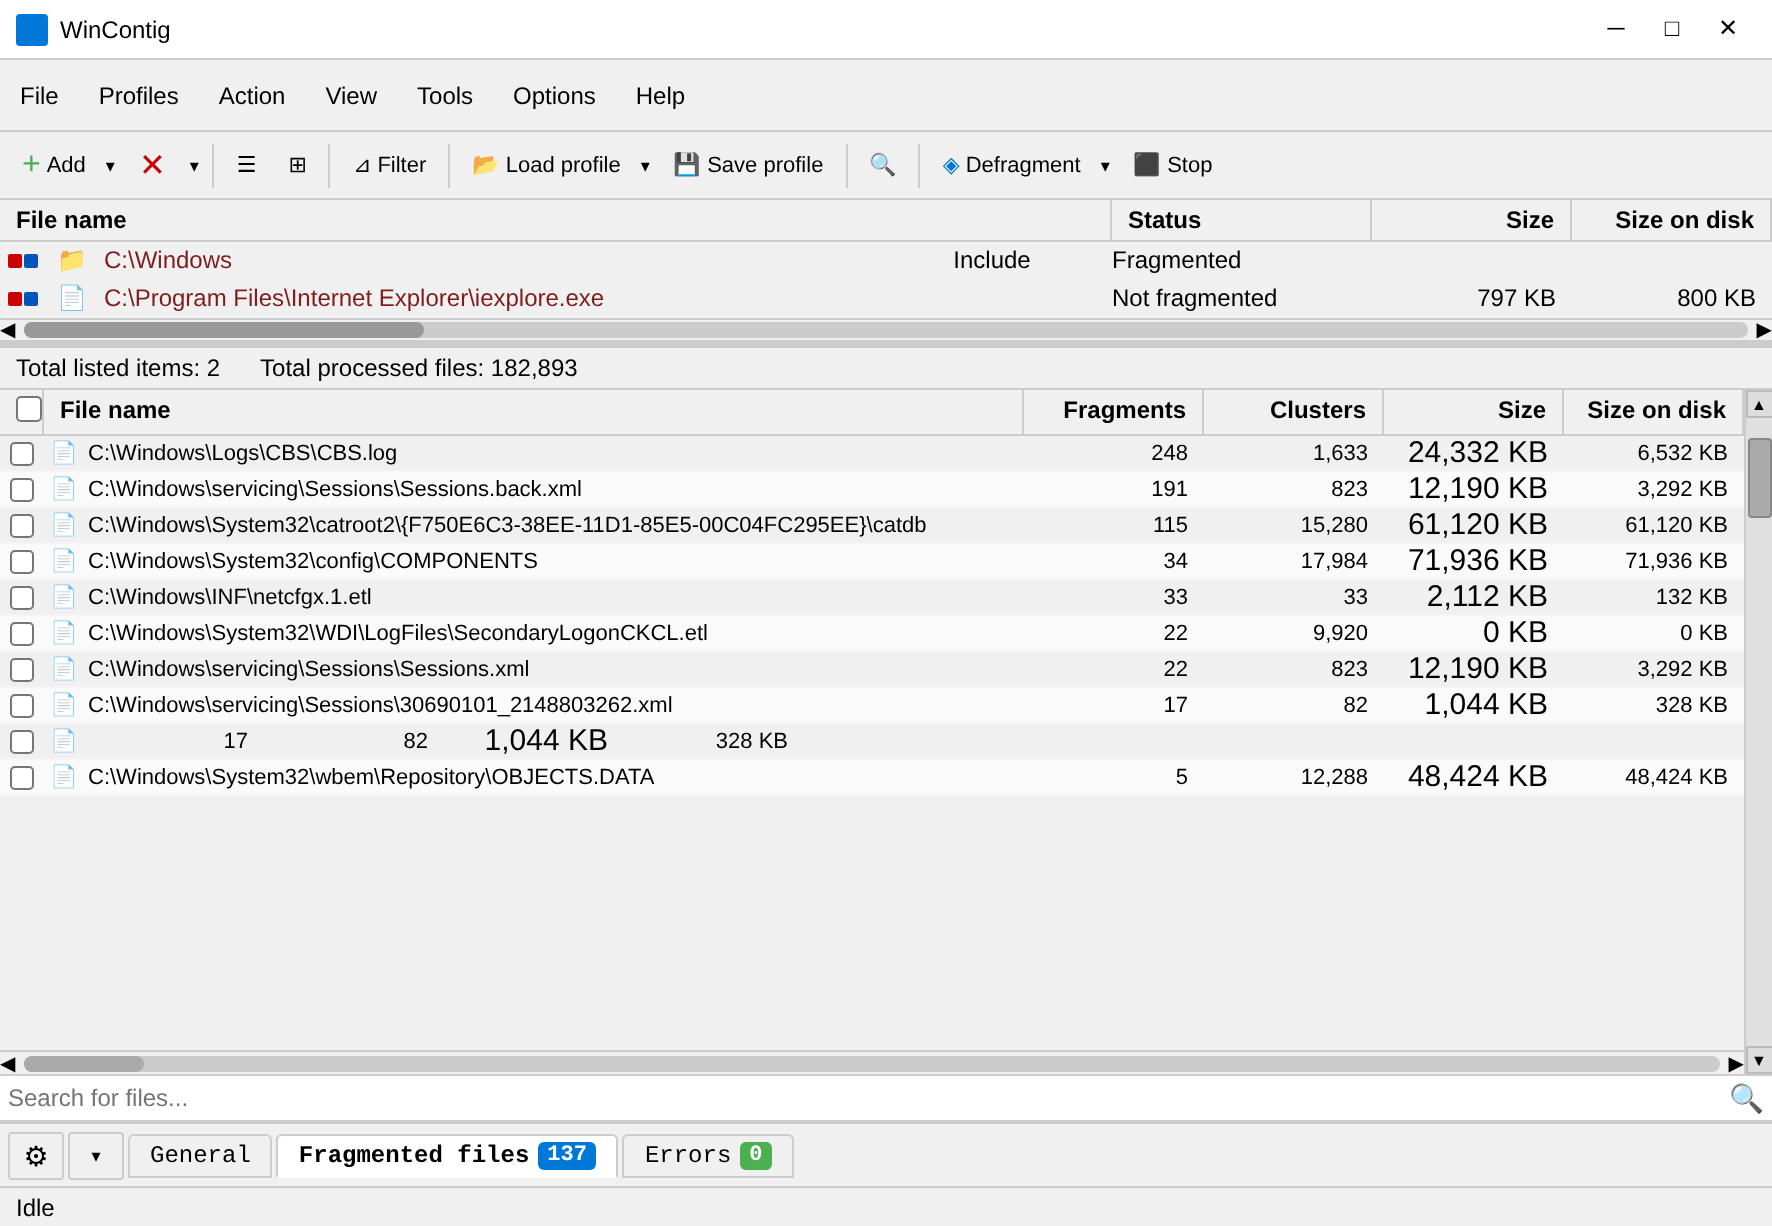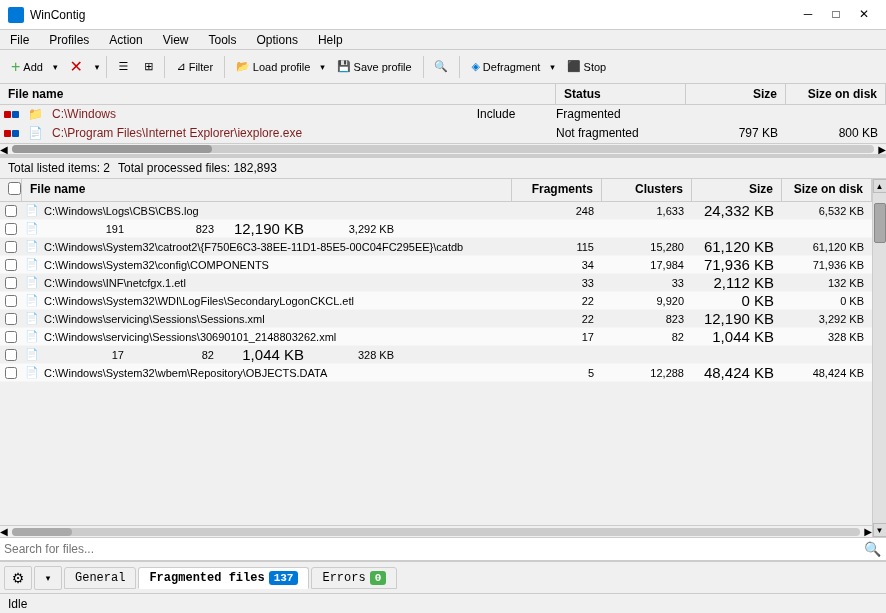--- a/index.html
+++ b/index.html
@@ -6,21 +6,21 @@
     body { font-family: 'Segoe UI', Tahoma, Geneva, Verdana, sans-serif; font-size: 12px; background: #f0f0f0; width: 886px; height: 613px; overflow: hidden; display: flex; flex-direction: column; }
 
     
     .title-bar { background: #fff; border-bottom: 1px solid #ccc; display: flex; justify-content: space-between; padding: 4px 8px; height: 30px; }
     .title-bar-left { display: flex; align-items: center; gap: 6px; font-size: 12px; }
     .title-bar-icon { width: 16px; height: 16px; background: #0078d7; display: inline-block; border-radius: 2px; }
     .title-bar-controls { display: flex; gap: 0; }
     .title-bar-btn { width: 28px; height: 20px; border: none; background: transparent; cursor: pointer; font-size: 12px; display: flex; align-items: center; justify-content: center; }
 
     
-    .menu-bar { background: #f0f0f0; border-bottom: 1px solid #ccc; display: flex; align-items: center; height: 20px; }
+    .menu-bar { background: #f0f0f0; border-bottom: 1px solid #ccc; display: flex; align-items: center; height: 36px; }
     .menu-item { padding: 2px 10px; cursor: pointer; font-size: 12px; }
 
     
     .toolbar { background: #f0f0f0; border-bottom: 1px solid #ccc; display: flex; align-items: center; gap: 2px; padding: 3px 4px; height: 34px; }
     .toolbar-btn { display: flex; align-items: center; gap: 3px; padding: 3px 6px; border: 1px solid transparent; border-radius: 2px; cursor: pointer; background: transparent; font-size: 11px; white-space: nowrap; }
     .toolbar-separator { width: 1px; background: #ccc; height: 22px; margin: 0 2px; }
     .toolbar-btn-with-arrow { display: flex; align-items: center; }
     .toolbar-btn-arrow { padding: 3px 2px; border: 1px solid transparent; border-radius: 2px; cursor: pointer; font-size: 9px; background: transparent; }
 
     
@@ -38,21 +38,21 @@
     .top-row-subfolders { width: 120px; text-align: center; font-size: 12px; }
     .top-row-status { width: 130px; font-size: 12px; }
     .top-row-size { width: 100px; text-align: right; padding-right: 8px; font-size: 12px; }
     .top-row-sizeondisk { width: 100px; text-align: right; padding-right: 8px; font-size: 12px; }
 
     .scrollbar-area { height: 12px; background: #f0f0f0; border-top: 1px solid #ccc; border-bottom: 1px solid #ccc; display: flex; align-items: center; }
     .scrollbar-track { flex: 1; height: 8px; background: #ccc; border-radius: 4px; margin: 0 4px; }
     .scrollbar-thumb { width: 200px; height: 8px; background: #999; border-radius: 4px; }
 
     
-    .status-between { display: flex; align-items: center; background: #f0f0f0; border-top: 1px solid #ccc; border-bottom: 1px solid #ccc; padding: 3px 8px; font-size: 12px; gap: 8px; }
+    .status-between { display: flex; align-items: center; background: #f0f0f0; border-top: 1px solid #ccc; border-bottom: 1px solid #ccc; padding: 3px 8px; font-size: 12px; gap: 20px; }
 
     
     .bottom-panel { flex: 1; display: flex; flex-direction: column; overflow: hidden; }
     .bottom-header { display: flex; background: #f0f0f0; border-bottom: 1px solid #ccc; font-size: 12px; font-weight: bold; }
     .bth-check { width: 22px; }
     .bth-filename { flex: 1; }
     .bth-fragments { width: 90px; text-align: right; padding-right: 8px; }
     .bth-clusters { width: 90px; text-align: right; padding-right: 8px; }
     .bth-size { width: 90px; text-align: right; padding-right: 8px; }
     .bth-sizeondisk { width: 90px; text-align: right; padding-right: 8px; cursor: pointer; }
@@ -275,20 +275,21 @@
     <div class="brow-size">24,332 KB</div>
     <div class="brow-sizeondisk">6,532 KB</div>
   </div>
           <div class="bottom-row">
     <div class="brow-check">
               <input type="checkbox" style="">
             </div>
     <div class="brow-icon">
               <span style="color:#888; font-size:11px;">📄</span>
             </div>
+    <div class="brow-filename">C:\Windows\servicing\Sessions\Sessions.back.xml</div>
     <div class="brow-fragments">191</div>
     <div class="brow-clusters">823</div>
     <div class="brow-size">12,190 KB</div>
     <div class="brow-sizeondisk">3,292 KB</div>
   </div>
           <div class="bottom-row">
     <div class="brow-check">
               <input type="checkbox" style="">
             </div>
     <div class="brow-icon">

